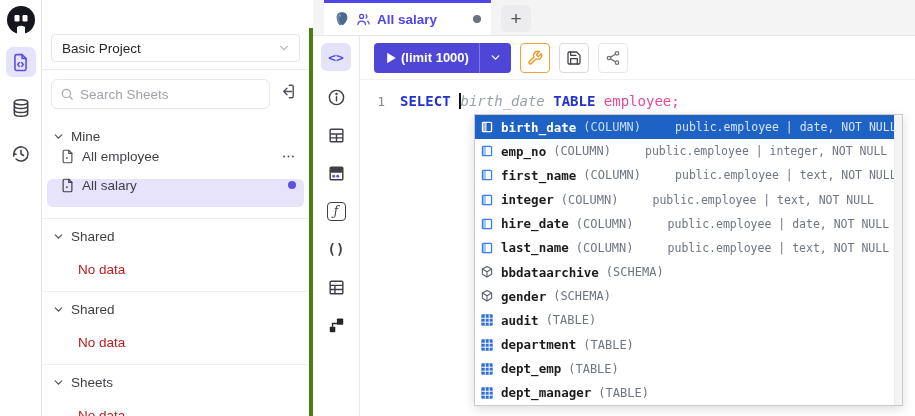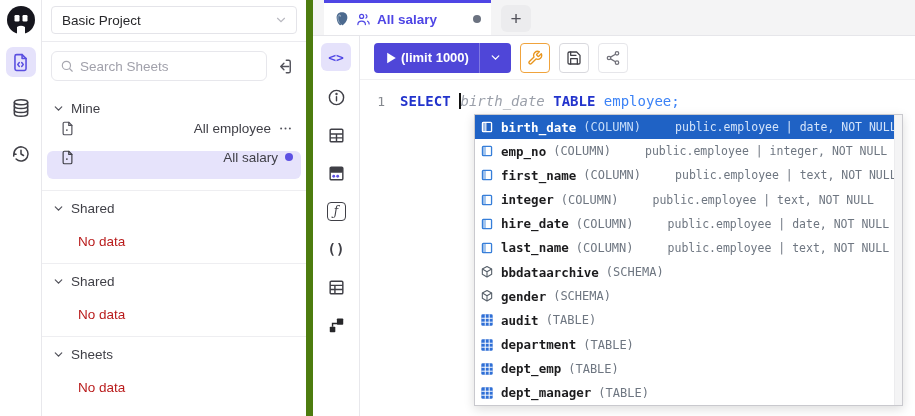--- a/index.html
+++ b/index.html
@@ -9,37 +9,37 @@
 
   
   .rail { width:42px; border-right:1px solid #e8e8ec; display:flex; flex-direction:column;
           align-items:center; padding-top:5px; flex-shrink:0; }
   .rail .logo { width:30px; height:30px; margin-bottom:12px; }
   .rail-btn { width:30px; height:30px; border-radius:7px; display:flex; align-items:center;
               justify-content:center; margin-bottom:16px; cursor:pointer; }
   .rail-btn.active { background:#e5e2fb; }
 
   
-  .panel { width:271px; border-right:7px solid #4d7c0f; display:flex; flex-direction:column; flex-shrink:0; }
+  .panel { width:271px; border-right:4px solid #4d7c0f; display:flex; flex-direction:column; flex-shrink:0;margin-top:28px; }
   .project-row { padding:6px 9px 7px 9px; border-bottom:1px solid #ebebef; }
   .project-select { height:28px; border:1px solid #e4e4e9; border-radius:4px; display:flex;
                     align-items:center; padding:0 8px 0 10px; font-size:13.5px; color:#27272a;
                     cursor:pointer; background:#fff; }
   .project-select .grow { flex:1; }
-  .search-row { display:flex; align-items:center; gap:6px; padding:9px 9px 6px 9px; }
+  .search-row { display:flex; gap:6px; padding:9px 9px 6px 9px; }
   .search-box { flex:1; height:30px; border:1px solid #e7e7ec; border-radius:6px; display:flex;
                 align-items:center; padding:0 8px; gap:6px; background:#fff; }
   .search-box input { border:none; outline:none; flex:1; font-size:13.5px; color:#3f3f46;
                       font-family:"Liberation Sans", sans-serif; background:transparent; min-width:0; }
   .search-box input::placeholder { color:#a1a1ab; }
   .import-btn { width:24px; height:24px; display:flex; align-items:center; justify-content:center;
                 cursor:pointer; }
 
   .tree { flex:1; overflow:hidden; padding:4px 0 0 0; }
-  .sec { padding:4px 0 10px 0;text-align:right; }
+  .sec { padding:4px 0 10px 0; }
   .sec + .sec { border-top:1px solid #eeeef1; }
   .sec-head { display:flex; align-items:center; gap:6px; height:26px; padding:0 10px;
               font-size:13.5px; color:#3f3f46; cursor:pointer; }
   .tree-item { display:flex; align-items:center; gap:7px; height:28px; margin:1px 5px;
                padding:0 8px 16px 13px; border-radius:6px; font-size:13.5px; color:#3f3f46; cursor:pointer; }
   .tree-item.selected { background:#e6e3fb; }
   .tree-item .grow { flex:1; }
   .dot-unsaved { width:8px; height:8px; border-radius:50%; background:#5d51e3; }
   .no-data { height:24px; display:flex; align-items:center; padding-left:36px; font-size:13.5px;
              color:#b91c1c; margin-top:8px; }
@@ -77,21 +77,21 @@
               display:flex; align-items:center; justify-content:center; cursor:pointer; }
   .tool-btn.warn { border-color:#f0a33c; }
 
   .code { flex:1; position:relative; font-family:"DejaVu Sans Mono", monospace; font-size:14px; }
   .code-line { display:flex; padding-top:12px; white-space:pre; }
   .gutter { width:40px; text-align:right; padding-right:15px; color:#85898f; font-size:13px;
             line-height:19px; flex-shrink:0; }
   .tokens { line-height:19px; }
   .tok-kw { color:#2233cc; font-weight:600; }
   .tok-ghost { color:#9ba0aa; font-style:italic; }
-  .tok-plain { color:#3b82f6; }
+  .tok-plain { color:#ec4899; }
   .cursor { display:inline-block; width:1.5px; height:16px; background:#111; vertical-align:-3px; }
 
   
   .ac { position:absolute; left:114px; top:34px; width:429px; height:292px; background:#fff;
         border:1px solid #c9c9ce; box-shadow:0 3px 10px rgba(0,0,0,.14);
         font-family:"DejaVu Sans Mono", monospace; }
   .ac-list { position:absolute; inset:0 8px 0 0; display:flex; flex-direction:column; }
   .ac-scroll { position:absolute; top:0; right:0; bottom:0; width:8px; background:#f4f4f5;
                border-left:1px solid #ececee; }
   .ac-row { flex:1; display:flex; align-items:center; gap:7px; padding:0 6px 0 5px;

